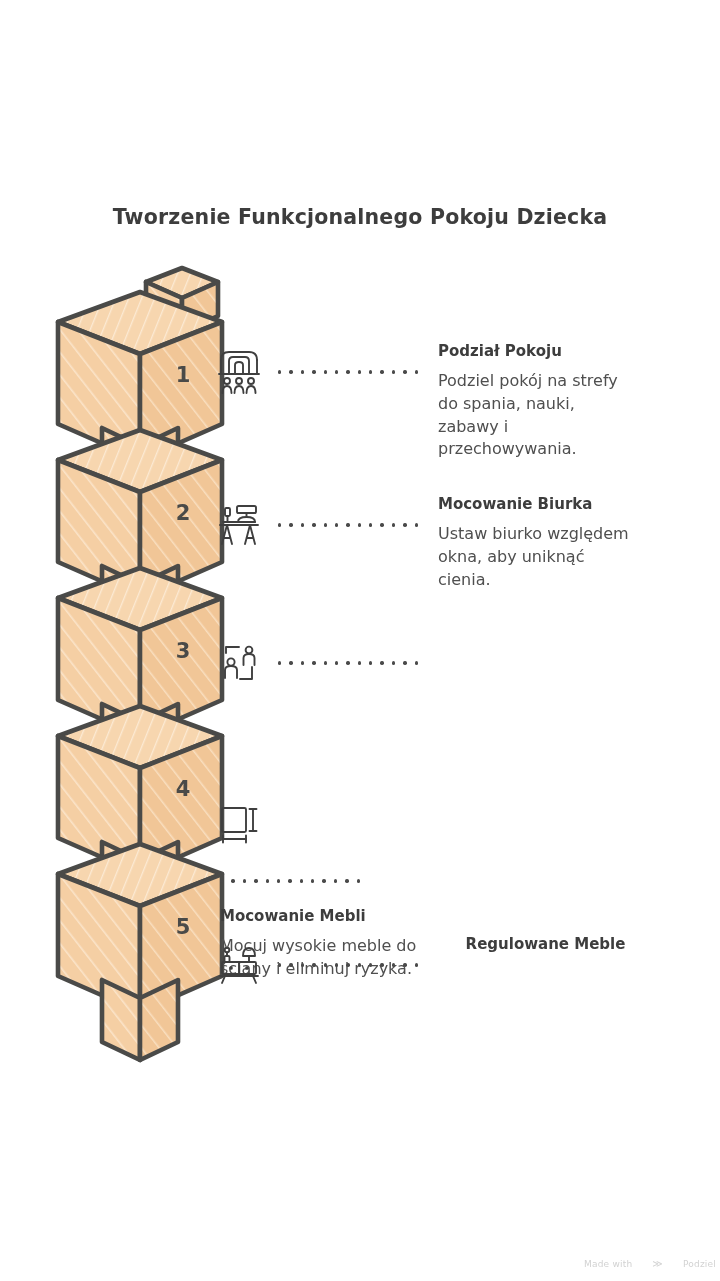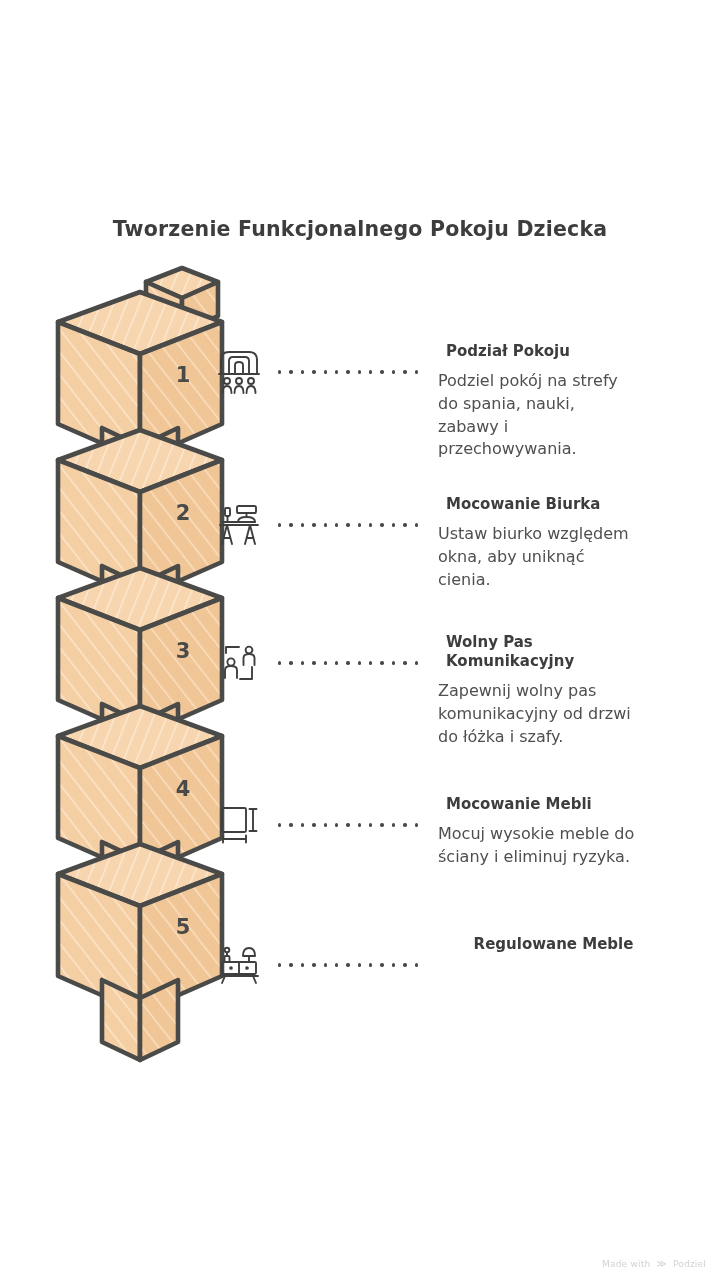--- a/index.html
+++ b/index.html
@@ -12,21 +12,21 @@
     height: 1281px;
     position: relative;
     font-family: "DejaVu Sans", sans-serif;
     overflow: hidden;
   }
 
   
   #page-title {
     position: absolute;
     left: 0;
-    top: 217px;
+    top: 205px;
     width: 720px;
     text-align: center;
     font-family: "DejaVu Sans", sans-serif;
     font-size: 20.5px;
     font-weight: bold;
     letter-spacing: 0.2px;
     color: #3d3d3d;
   }
 
   
@@ -85,41 +85,41 @@
   .step-text {
     flex: 1;
     padding-left: 10px;
   }
   .step-heading {
     font-family: "DejaVu Sans", sans-serif;
     font-size: 15px;
     font-weight: bold;
     color: #3d3d3d;
     line-height: 1.28;
-    margin: 0 0 9px 8px;
+    margin: 0 0 9px 0;
     max-width: 215px;
   }
   .step-desc {
     font-family: "DejaVu Sans", sans-serif;
     font-size: 16px;
     font-weight: normal;
     color: #4f4f4f;
     line-height: 1.42;
     margin: 0;
     max-width: 200px;
   }
 
   
   #footer-watermark {
     position: absolute;
-    right: 14px;
+    right: 4px;
     bottom: 12px;
     display: flex;
     align-items: center;
-    gap: 6px;
+    gap: 20px;
     font-family: "DejaVu Sans", sans-serif;
     font-size: 9px;
     color: #d2d2d2;
     letter-spacing: 0.2px;
   }
   #footer-watermark .wm-logo {
     font-size: 10px;
     color: #d2d2d2;
     line-height: 1;
   }
@@ -323,27 +323,23 @@
       <span class="dot"></span>
       <span class="dot"></span>
       <span class="dot"></span>
       <span class="dot"></span>
       <span class="dot"></span>
       <span class="dot"></span>
       <span class="dot"></span>
       <span class="dot"></span>
       <span class="dot"></span>
     </div>
-    <div class="step-text">
-      <p class="step-heading">Wolny Pas Komunikacyjny</p>
-      <p class="step-desc">Zapewnij wolny pas komunikacyjny od drzwi do łóżka i szafy.</p>
-    </div>
   </div>
 
-  <div class="step-row" style="top: 535px;">
+  <div class="step-row" style="top: 535px; flex-direction: column;">
     <div class="step-icon">
       <svg width="42" height="42" viewBox="0 0 42 42" fill="none" stroke="#3f3f3f" stroke-width="1.9" stroke-linecap="round" stroke-linejoin="round">
 
         <rect x="4" y="4" width="24" height="24" rx="1.5"></rect>
 
         <path d="M35 5 L35 27"></path>
         <path d="M31.5 5 L38.5 5 M31.5 27 L38.5 27"></path>
 
         <path d="M5 35 L28 35"></path>
         <path d="M5 31.5 L5 38.5 M28 31.5 L28 38.5"></path>

